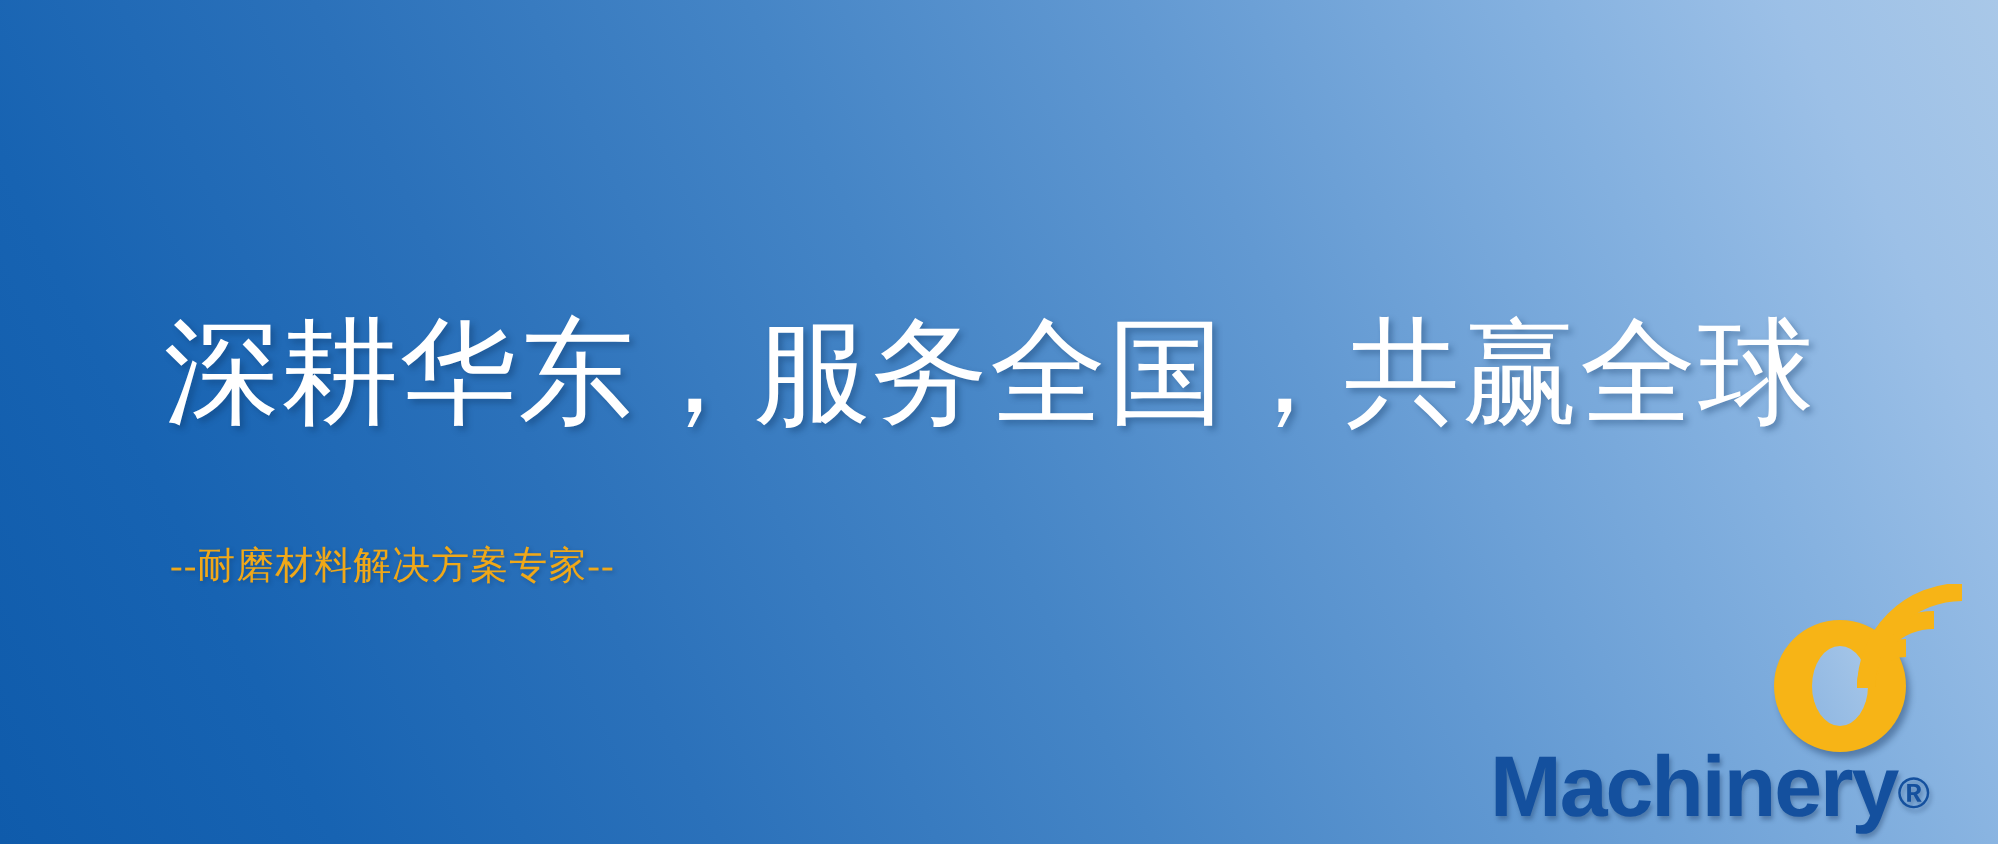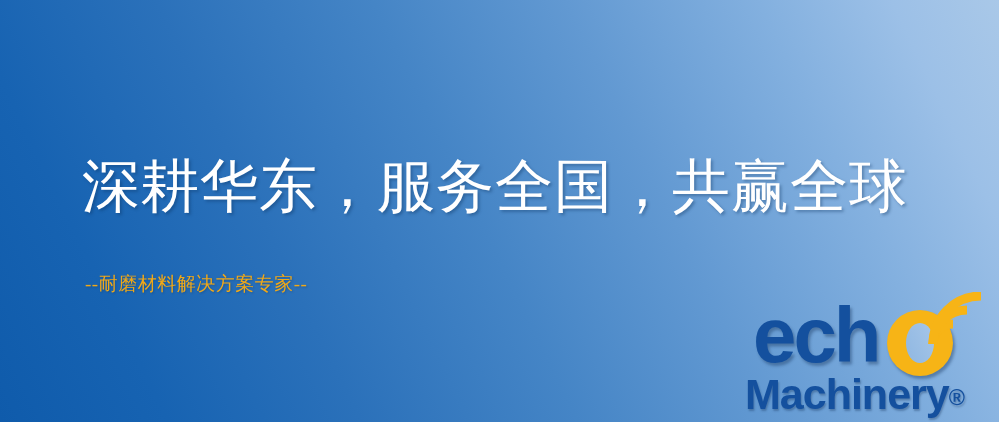--- a/index.html
+++ b/index.html
@@ -135,21 +135,20 @@
 <body>
 
 <div id="banner">
 
   <div class="headline">深耕华东，服务全国，共赢全球</div>
 
   <div class="subline">--耐磨材料解决方案专家--</div>
 
   <div class="logo">
 
-    <span class="logo-wordmark">ech</span>
 
     <span class="logo-o"></span>
 
     <span class="signal-arcs">
       <svg width="78" height="60" viewBox="0 0 78 60" xmlns="http://www.w3.org/2000/svg">
         <g fill="none" stroke="#f7b416" stroke-linecap="butt">
           <path d="M 6 52 A 20 20 0 0 1 26 32" stroke-width="9"></path>
           <path d="M 6 52 A 34 34 0 0 1 40 18" stroke-width="9"></path>
           <path d="M 6 52 A 48 48 0 0 1 54 4" stroke-width="9"></path>
         </g>

